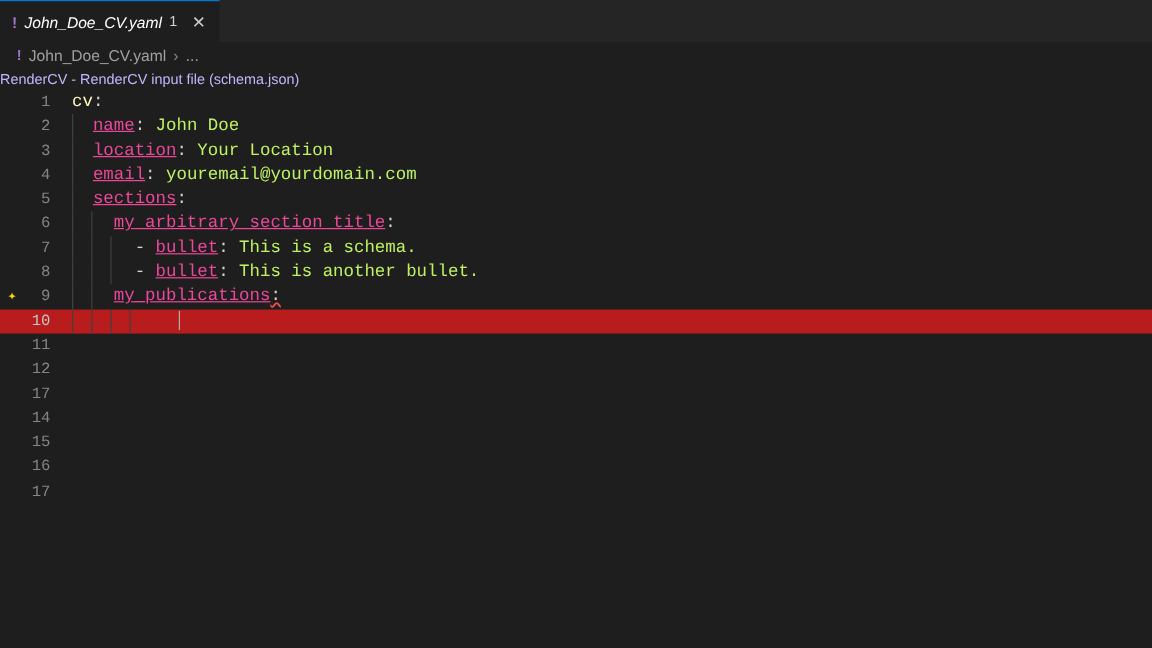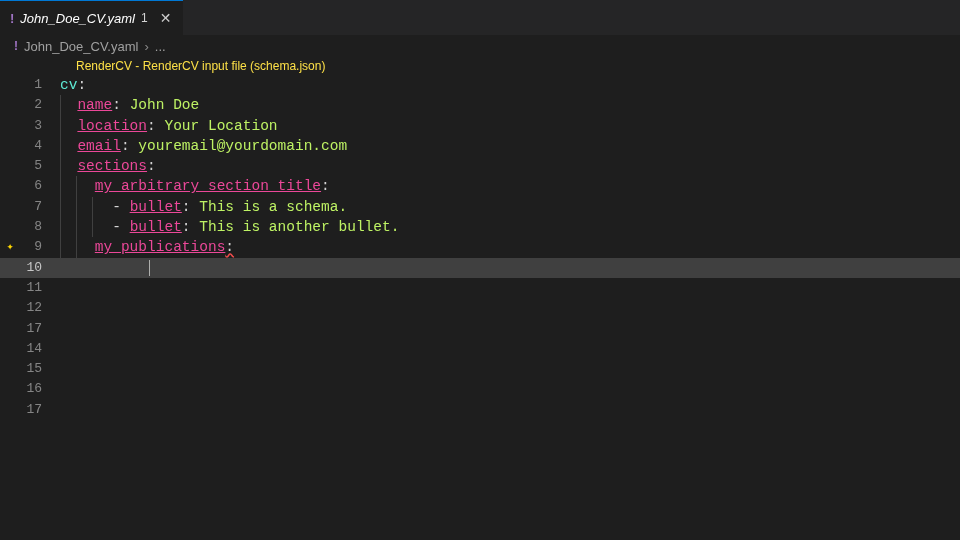--- a/index.html
+++ b/index.html
@@ -59,39 +59,38 @@
       color: #a074c4;
       font-weight: bold;
       font-size: 12px;
     }
     .breadcrumb-sep {
       color: #888;
       font-size: 13px;
     }
     .codelens {
       font-size: 12px;
-      color: #fde047;
-      padding-left: 76px;
+      color: #c4b5fd;
       height: 18px;
       display: flex;
       align-items: center;
     }
     .editor {
       font-family: 'Consolas', 'Courier New', monospace;
       font-size: 14.5px;
       line-height: 20.3px;
     }
     .line {
       display: flex;
       height: 20.3px;
       align-items: center;
       position: relative;
     }
     .line.current {
-      background: #404040;
+      background: #b91c1c;
     }
     .gutter-glyph {
       width: 20px;
       text-align: center;
       font-size: 13px;
     }
     .gutter-num {
       width: 40px;
       text-align: right;
       color: #858585;
@@ -104,21 +103,21 @@
       position: absolute;
       top: 0;
       bottom: 0;
       border-left: 1px solid #404040;
     }
     .code {
       white-space: pre;
       position: relative;
       flex: 1;
     }
-    .k-blue { color: #5eead4; }
+    .k-blue { color: #fef9c3; }
     .k-cyan { color: #ec4899; text-decoration: underline; }
     .k-str { color: #bef264; }
     .k-white { color: #d4d4d4; }
     .squiggle {
       text-decoration: underline wavy #f14c4c;
       text-decoration-skip-ink: none;
     }
     .cursor-caret {
       display: inline-block;
       width: 1px;

